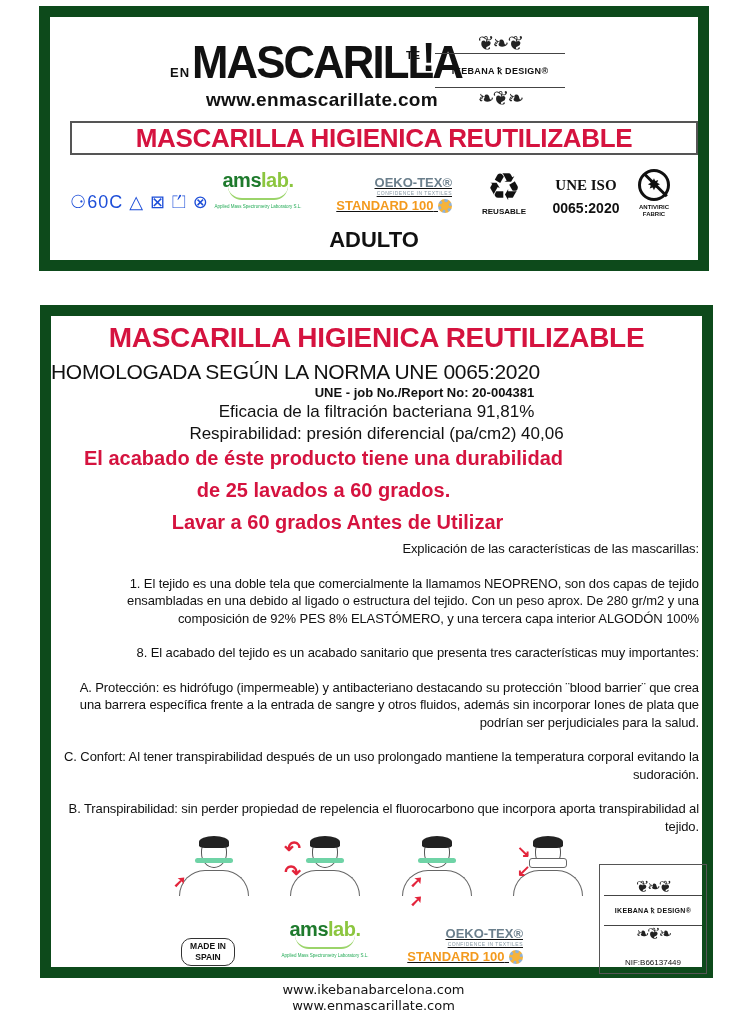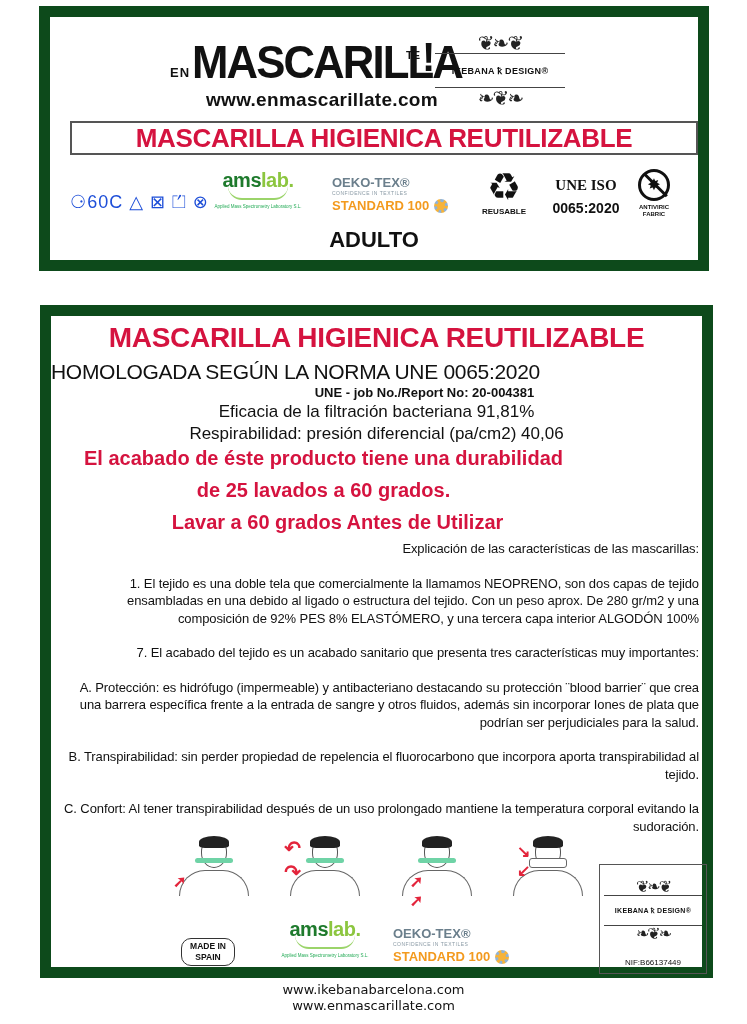--- a/index.html
+++ b/index.html
@@ -29,21 +29,21 @@
   .icons-row { position: absolute; left: 0; top: 146px; width: 648px; height: 70px; }
   .care { position: absolute; left: 20px; top: 28px; font-size: 18px; letter-spacing: 1px; color: #1d4ed8; }
   .ams { position: absolute; text-align: center; }
   .ams .logo { font-weight: bold; font-size: 20px; letter-spacing: -0.5px; }
   .ams .logo .a { color: #1e7a2c; }
   .ams .logo .b { color: #8cc63f; }
   .ams .arc { width: 60px; height: 14px; border-bottom: 2px solid #9bd46a; border-radius: 0 0 60px 60px; margin: -6px auto 0; }
   .ams .sub { font-size: 4.5px; color: #2a5; margin-top: 4px; }
   #top-ams { left: 158px; top: 6px; width: 100px; }
 
-  .oeko { position: absolute; text-align: left; }
+  .oeko { position: absolute; text-align: right; text-decoration: underline; }
   .oeko .l1 { color: #6b7f8c; font-weight: bold; font-size: 13px; }
   .oeko .l2 { color: #8a9aa5; font-size: 5px; letter-spacing: 0.5px; }
   .oeko .l3 { color: #f39a1e; font-weight: bold; font-size: 13px; }
   .oeko .flower { display: inline-block; width: 14px; height: 14px; border-radius: 50%; border: 3px dotted #8fb3d8; background: #f6b33a; vertical-align: middle; }
   #top-oeko { left: 282px; top: 12px; width: 120px; }
 
   .recycle { position: absolute; left: 424px; top: 4px; width: 60px; text-align: center; }
   .recycle .sym { font-size: 38px; line-height: 40px; }
   .recycle .lbl { font-weight: bold; font-size: 8px; }
 
@@ -158,24 +158,24 @@
   <div class="b-report">UNE - job No./Report No: 20-004381</div>
   <div class="b-metric" id="metric-0">Eficacia de la filtración bacteriana 91,81%</div>
   <div class="b-metric" id="metric-1">Respirabilidad: presión diferencial (pa/cm2) 40,06</div>
   <div class="b-red" id="red-0">El acabado de éste producto tiene una durabilidad</div>
   <div class="b-red" id="red-1">de 25 lavados a 60 grados.</div>
   <div class="b-red" id="red-2">Lavar a 60 grados Antes de Utilizar</div>
 
   <div class="b-body">
     <p class="intro">Explicación de las características de las mascarillas:</p>
     <p>1. El tejido es una doble tela que comercialmente la llamamos NEOPRENO, son dos capas de tejido ensambladas en una debido al ligado o estructura del tejido.  Con un peso aprox. De 280 gr/m2 y una composición de 92% PES 8% ELASTÓMERO, y una tercera capa interior ALGODÓN 100%</p>
-    <p>7. El acabado del tejido es un acabado sanitario que presenta tres características muy importantes:</p>
+    <p>8. El acabado del tejido es un acabado sanitario que presenta tres características muy importantes:</p>
     <p>A. Protección: es hidrófugo (impermeable) y antibacteriano destacando su protección ¨blood barrier¨ que crea una barrera específica frente a la entrada de sangre y otros fluidos, además sin incorporar Iones de plata que podrían ser perjudiciales para la salud.</p>
+    <p>C. Confort: Al tener transpirabilidad después de un uso prolongado mantiene la temperatura corporal evitando la sudoración.</p>
     <p>B. Transpirabilidad: sin perder propiedad de repelencia el fluorocarbono que incorpora aporta transpirabilidad al tejido.</p>
-    <p>C. Confort: Al tener transpirabilidad después de un uso prolongado mantiene la temperatura corporal evitando la sudoración.</p>
   </div>
 
   <div class="steps">
     <div class="step">
       <div class="shoulders"></div>
       <div class="head"></div>
       <div class="hair"></div>
       <div class="mask"></div>
       <span class="arrow" style="left:2px;top:36px;">➚</span>
     </div>

